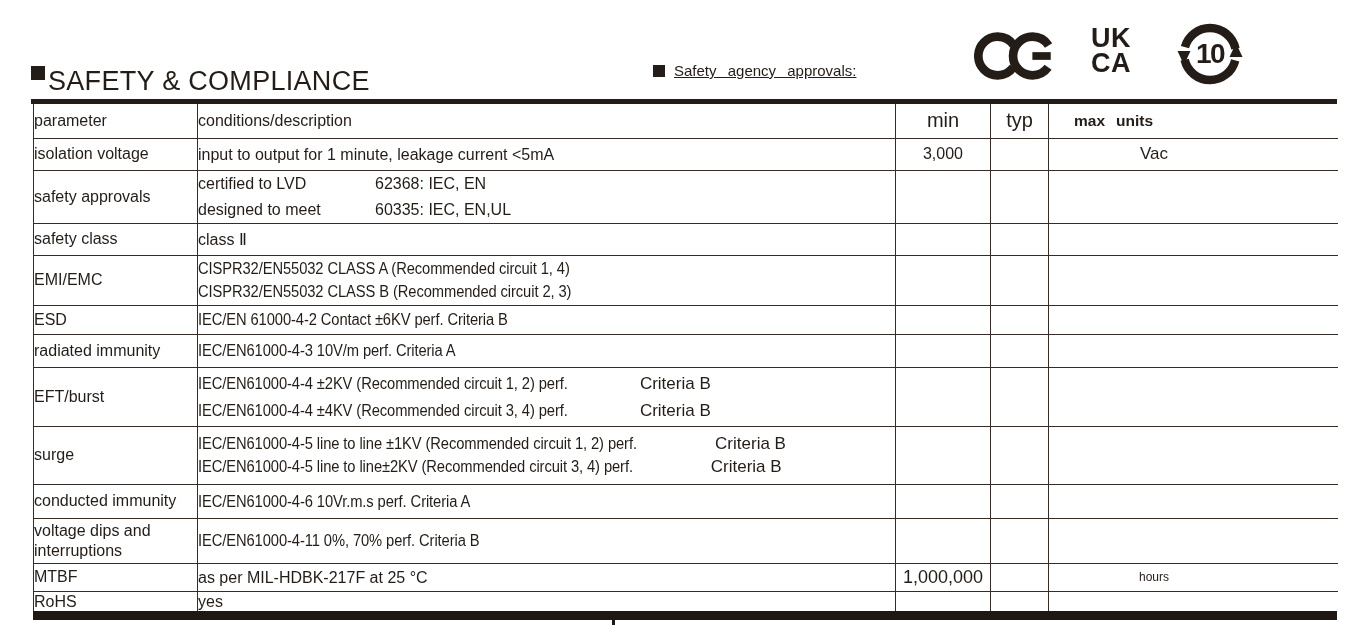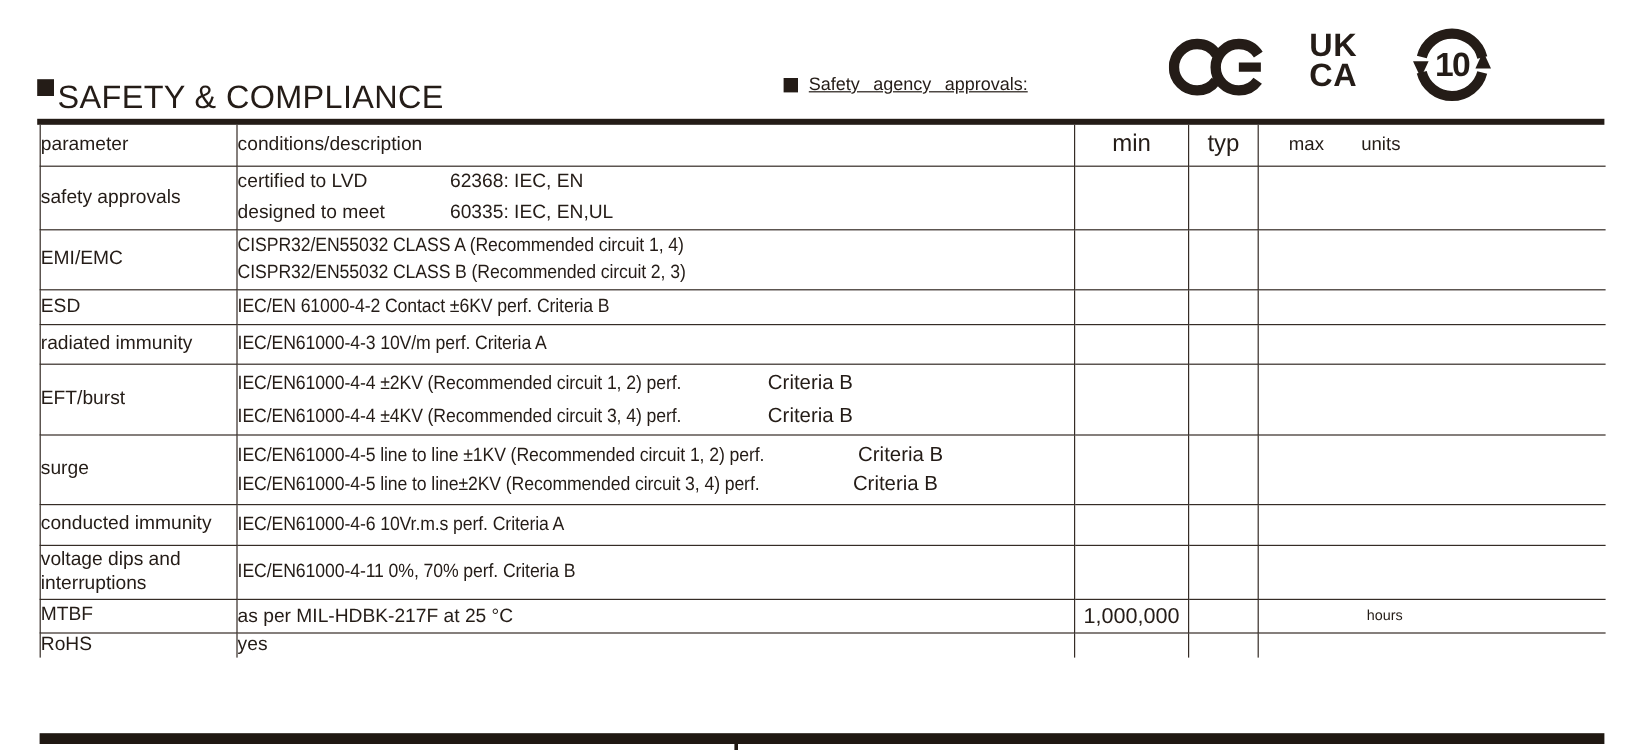--- a/index.html
+++ b/index.html
@@ -38,21 +38,21 @@
   }
   table.spec thead th { border-top:none; }
   table.spec tr.last > * { border-bottom:none; }
   table.spec .no-r { border-right:none; }
 
   .h-param, .c-param { text-align:left; padding-left:7px;  font-size:16px; line-height:20px; }
   .h-cond,  .c-cond  { text-align:left; padding-left:10px; font-size:16px; }
   .h-min, .h-typ { text-align:center; font-size:20px; }
   .c-min { text-align:center; font-size:16px; }
   .c-min.small { font-size:18px; }
-  .mu { display:flex; gap:31px; padding-left:25px; font-size:15.5px; }
+  .mu { display:flex; gap:11px; padding-left:25px; font-size:15.5px;font-weight:bold; }
   .c-units { text-align:left; font-size:17px; }
   .c-units .uin { display:inline-block; width:210px; text-align:center; }
   .c-units.small { font-size:12px; }
 
   .vb { vertical-align:bottom; padding-bottom:4px; }
   .vt { vertical-align:top; padding-top:5px; }
 
   .line { line-height:23px; white-space:nowrap; }
   .row-sa .line  { line-height:26px; }
   .row-eft .line { line-height:27px; }
@@ -119,32 +119,50 @@
         <th class="h-typ">typ</th>
         <th class="no-r">
           <div class="mu">
             <span>max</span>
             <span>units</span>
           </div>
         </th>
       </tr>
     </thead>
     <tbody>
+      <tr style="height:32px">
+        <td class="c-param">isolation voltage</td>
+        <td class="c-cond">
+          <div class="line"><span>input to output for 1 minute, leakage current &lt;5mA</span></div>
+        </td>
+        <td class="c-min vb">3,000</td>
+        <td></td>
+        <td class="c-units no-r vb"><span class="uin">Vac</span></td>
+      </tr>
 
       <tr class="row-sa" style="height:52px">
         <td class="c-param">safety approvals</td>
         <td class="c-cond">
           <div class="line"><span class="sa-label">certified to LVD</span><span>62368: IEC, EN</span></div>
           <div class="line"><span class="sa-label">designed to meet</span><span>60335: IEC, EN,UL</span></div>
         </td>
         <td></td>
         <td></td>
         <td class="no-r"></td>
       </tr>
 
+      <tr style="height:32px">
+        <td class="c-param">safety class</td>
+        <td class="c-cond">
+          <div class="line"><span>class Ⅱ</span></div>
+        </td>
+        <td></td>
+        <td></td>
+        <td class="no-r"></td>
+      </tr>
 
       <tr style="height:50px">
         <td class="c-param">EMI/EMC</td>
         <td class="c-cond">
           <div class="line"><span class="cond">CISPR32/EN55032 CLASS A (Recommended circuit 1, 4)</span></div>
           <div class="line"><span class="cond">CISPR32/EN55032 CLASS B (Recommended circuit 2, 3)</span></div>
         </td>
         <td></td>
         <td></td>
         <td class="no-r"></td>

